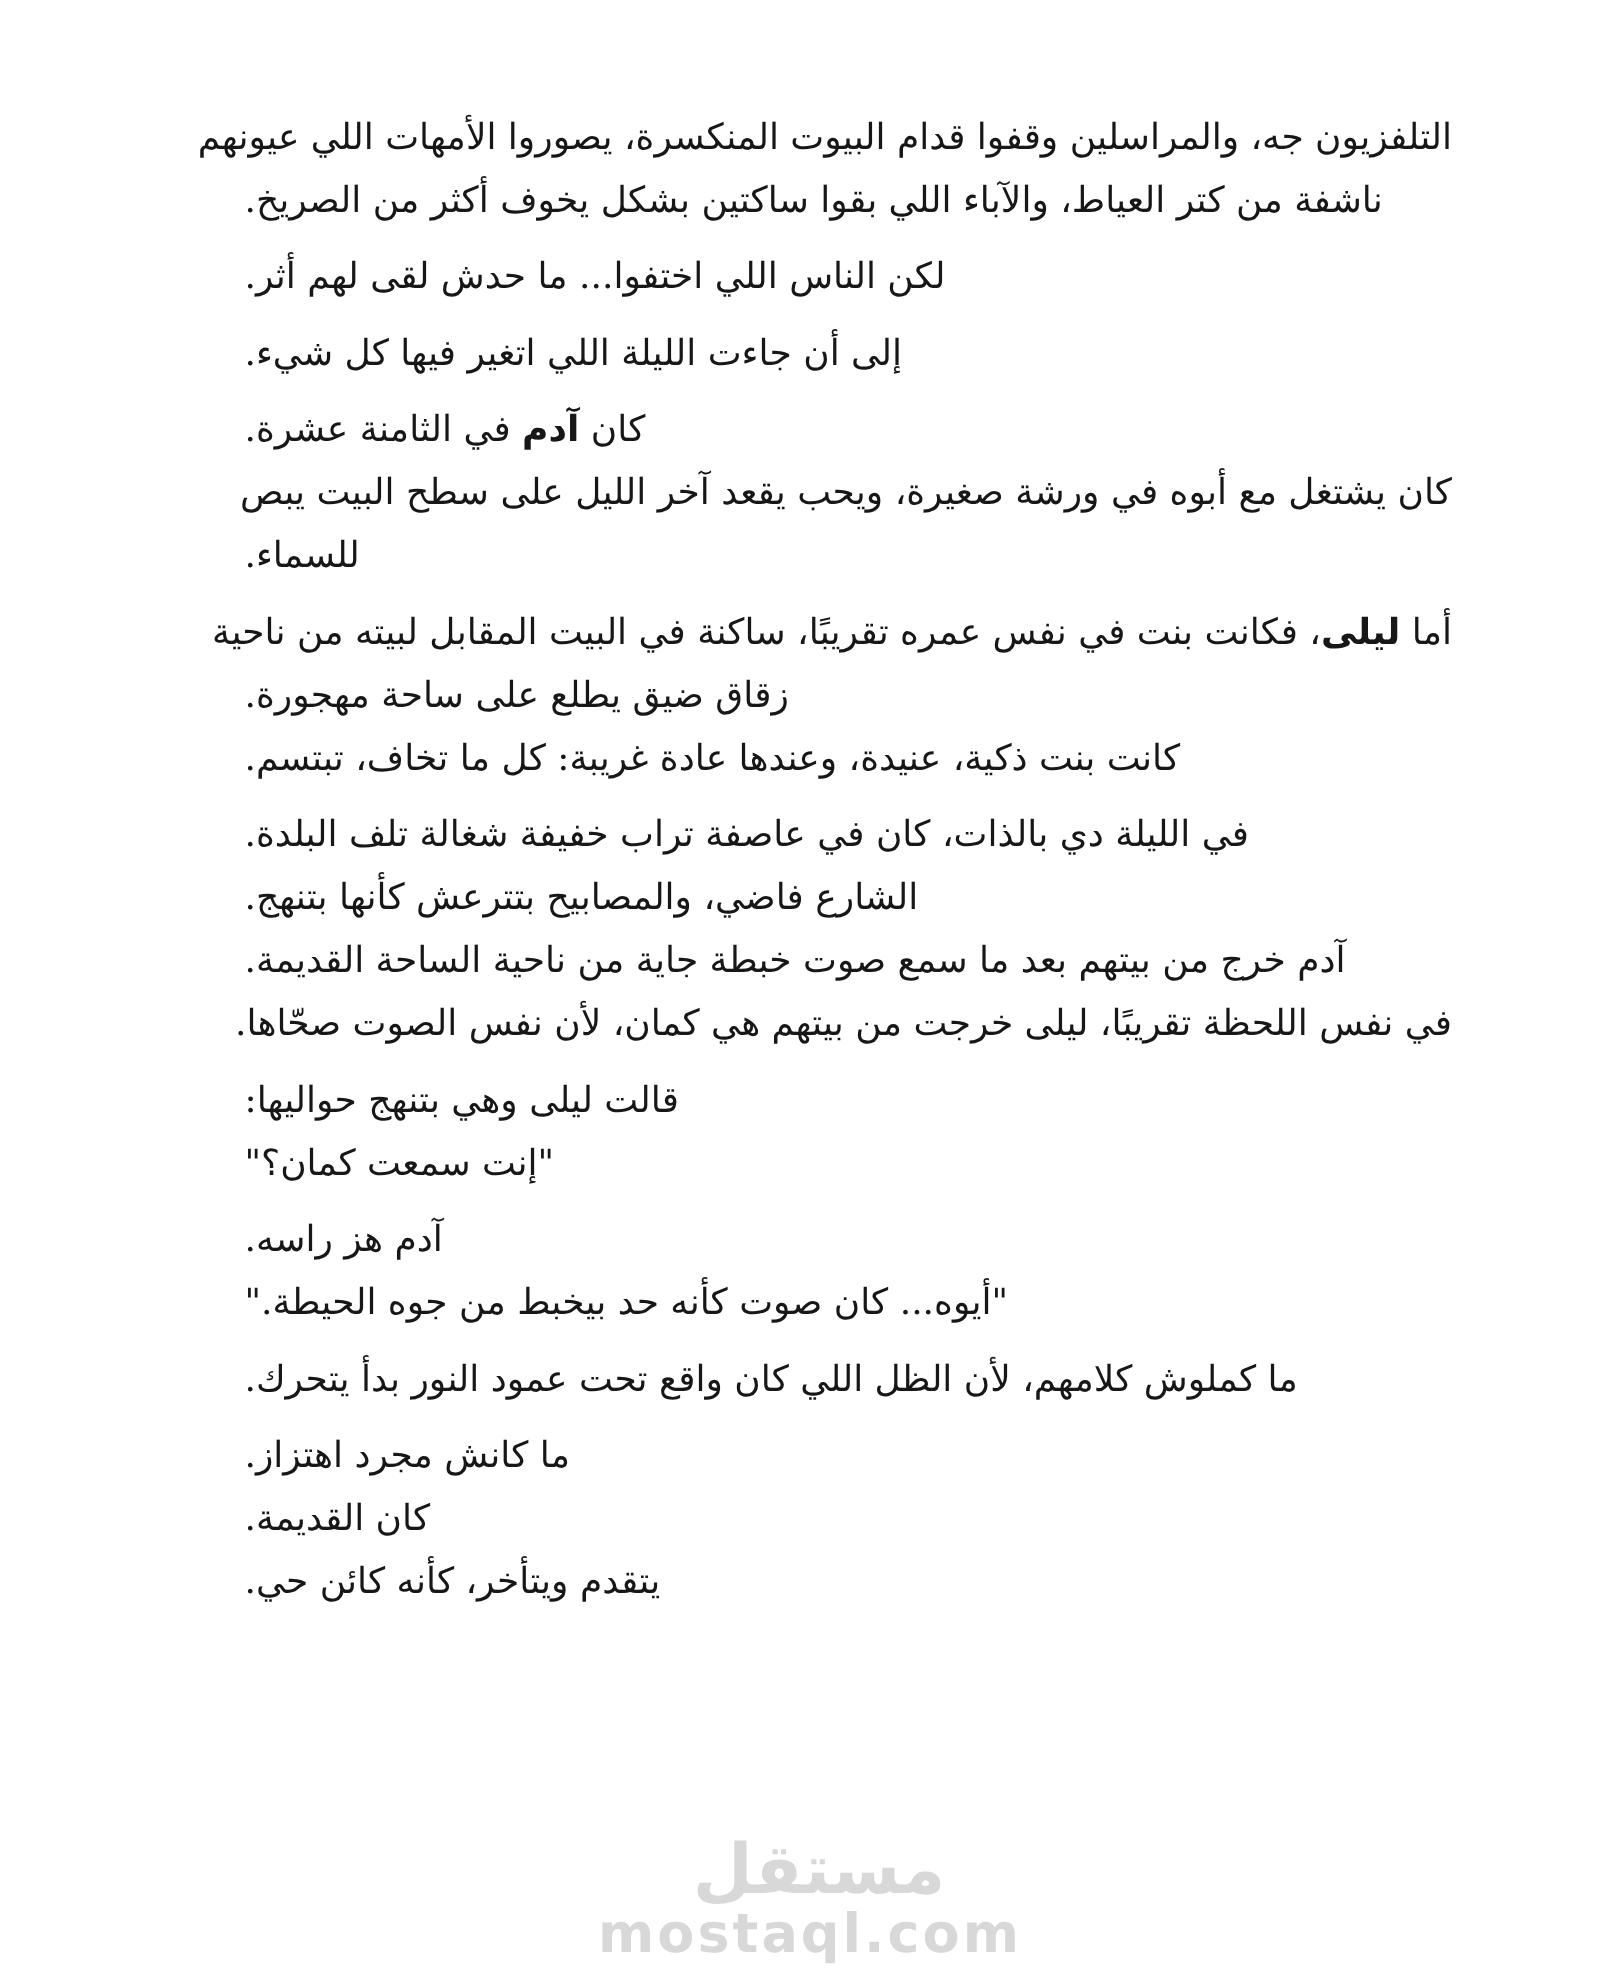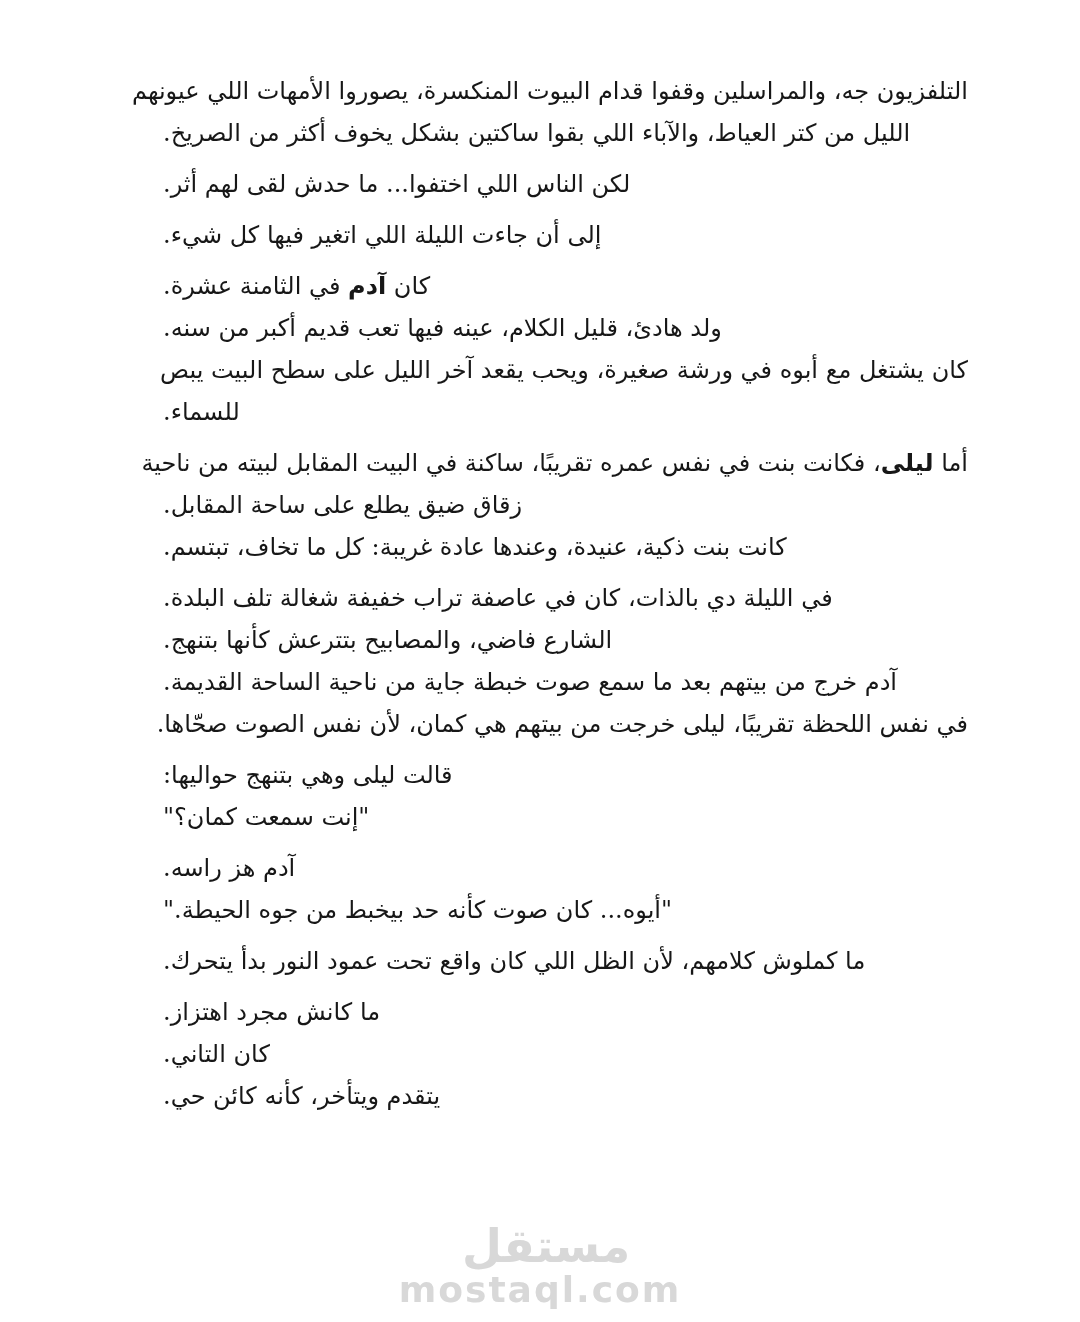--- a/index.html
+++ b/index.html
@@ -68,37 +68,36 @@
   }
 </style>
 </head>
 <body>
 
 <div class="page">
 
   <div class="doc">
       <div class="para">
         <div class="line"><span class="run">التلفزيون جه، والمراسلين وقفوا قدام البيوت المنكسرة، يصوروا الأمهات اللي عيونهم</span></div>
-        <div class="line"><span class="run">الليل من كتر العياط، والآباء اللي بقوا ساكتين بشكل يخوف أكثر من الصريخ.</span></div>
+        <div class="line"><span class="run">ناشفة من كتر العياط، والآباء اللي بقوا ساكتين بشكل يخوف أكثر من الصريخ.</span></div>
       </div>
       <div class="para">
         <div class="line"><span class="run">لكن الناس اللي اختفوا... ما حدش لقى لهم أثر.</span></div>
       </div>
       <div class="para">
         <div class="line"><span class="run">إلى أن جاءت الليلة اللي اتغير فيها كل شيء.</span></div>
       </div>
       <div class="para">
         <div class="line"><span class="run">كان </span><span class="run b">آدم</span><span class="run"> في الثامنة عشرة.</span></div>
-        <div class="line"><span class="run">ولد هادئ، قليل الكلام، عينه فيها تعب قديم أكبر من سنه.</span></div>
         <div class="line"><span class="run">كان يشتغل مع أبوه في ورشة صغيرة، ويحب يقعد آخر الليل على سطح البيت يبص</span></div>
         <div class="line"><span class="run">للسماء.</span></div>
       </div>
       <div class="para">
         <div class="line"><span class="run">أما </span><span class="run b">ليلى</span><span class="run">، فكانت بنت في نفس عمره تقريبًا، ساكنة في البيت المقابل لبيته من ناحية</span></div>
-        <div class="line"><span class="run">زقاق ضيق يطلع على ساحة المقابل.</span></div>
+        <div class="line"><span class="run">زقاق ضيق يطلع على ساحة مهجورة.</span></div>
         <div class="line"><span class="run">كانت بنت ذكية، عنيدة، وعندها عادة غريبة: كل ما تخاف، تبتسم.</span></div>
       </div>
       <div class="para">
         <div class="line"><span class="run">في الليلة دي بالذات، كان في عاصفة تراب خفيفة شغالة تلف البلدة.</span></div>
         <div class="line"><span class="run">الشارع فاضي، والمصابيح بتترعش كأنها بتنهج.</span></div>
         <div class="line"><span class="run">آدم خرج من بيتهم بعد ما سمع صوت خبطة جاية من ناحية الساحة القديمة.</span></div>
         <div class="line"><span class="run">في نفس اللحظة تقريبًا، ليلى خرجت من بيتهم هي كمان، لأن نفس الصوت صحّاها.</span></div>
       </div>
       <div class="para">
         <div class="line"><span class="run">قالت ليلى وهي بتنهج حواليها:</span></div>
@@ -106,21 +105,21 @@
       </div>
       <div class="para">
         <div class="line"><span class="run">آدم هز راسه.</span></div>
         <div class="line"><span class="run">"أيوه... كان صوت كأنه حد بيخبط من جوه الحيطة."</span></div>
       </div>
       <div class="para">
         <div class="line"><span class="run">ما كملوش كلامهم، لأن الظل اللي كان واقع تحت عمود النور بدأ يتحرك.</span></div>
       </div>
       <div class="para">
         <div class="line"><span class="run">ما كانش مجرد اهتزاز.</span></div>
-        <div class="line"><span class="run">كان التاني.</span></div>
+        <div class="line"><span class="run">كان القديمة.</span></div>
         <div class="line"><span class="run">يتقدم ويتأخر، كأنه كائن حي.</span></div>
       </div>
     </div>
 
   <div class="watermark" style="color: rgb(216, 216, 216);">
     <div class="wm-logo">مستقل</div>
     <div class="wm-domain">mostaql.com</div>
   </div>
 
 </div>

